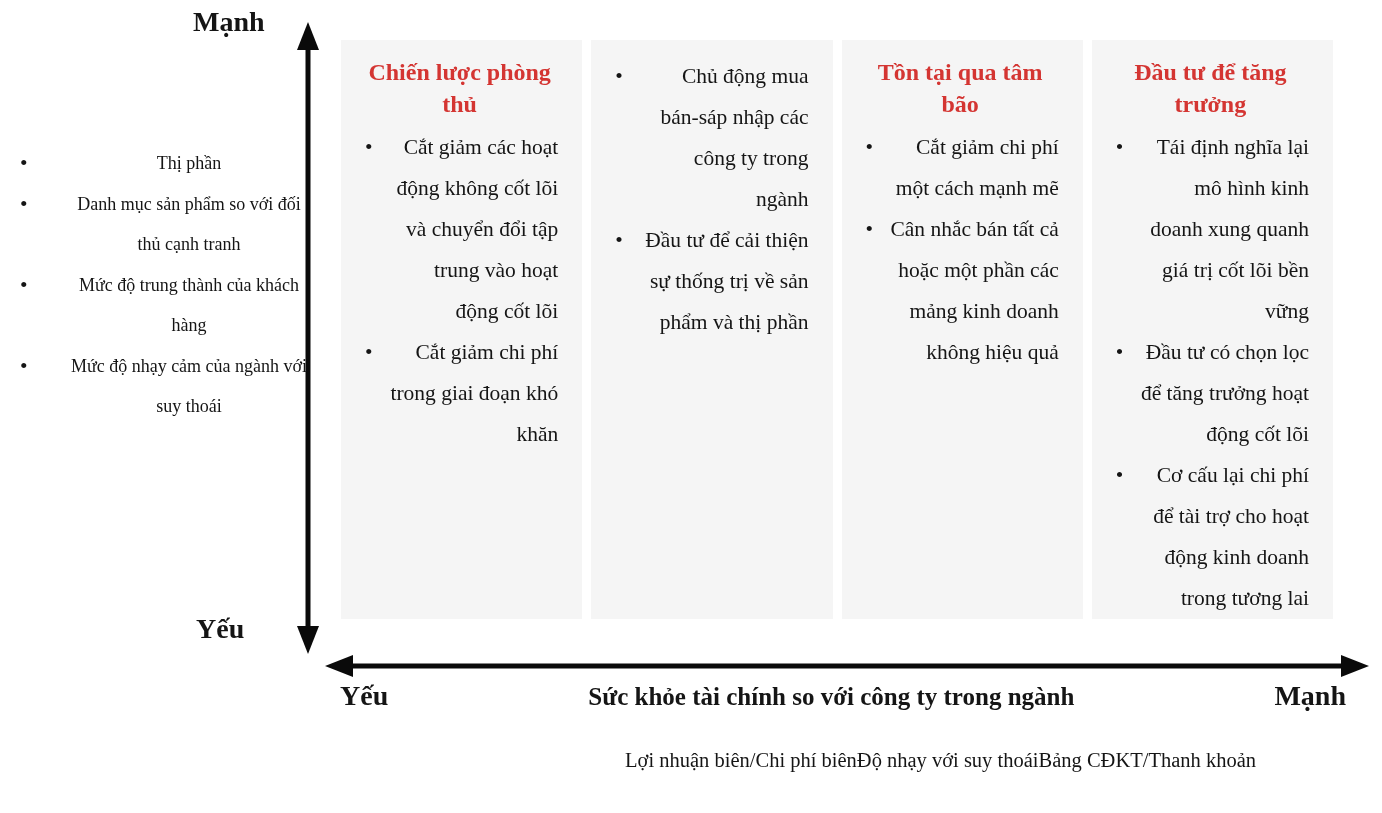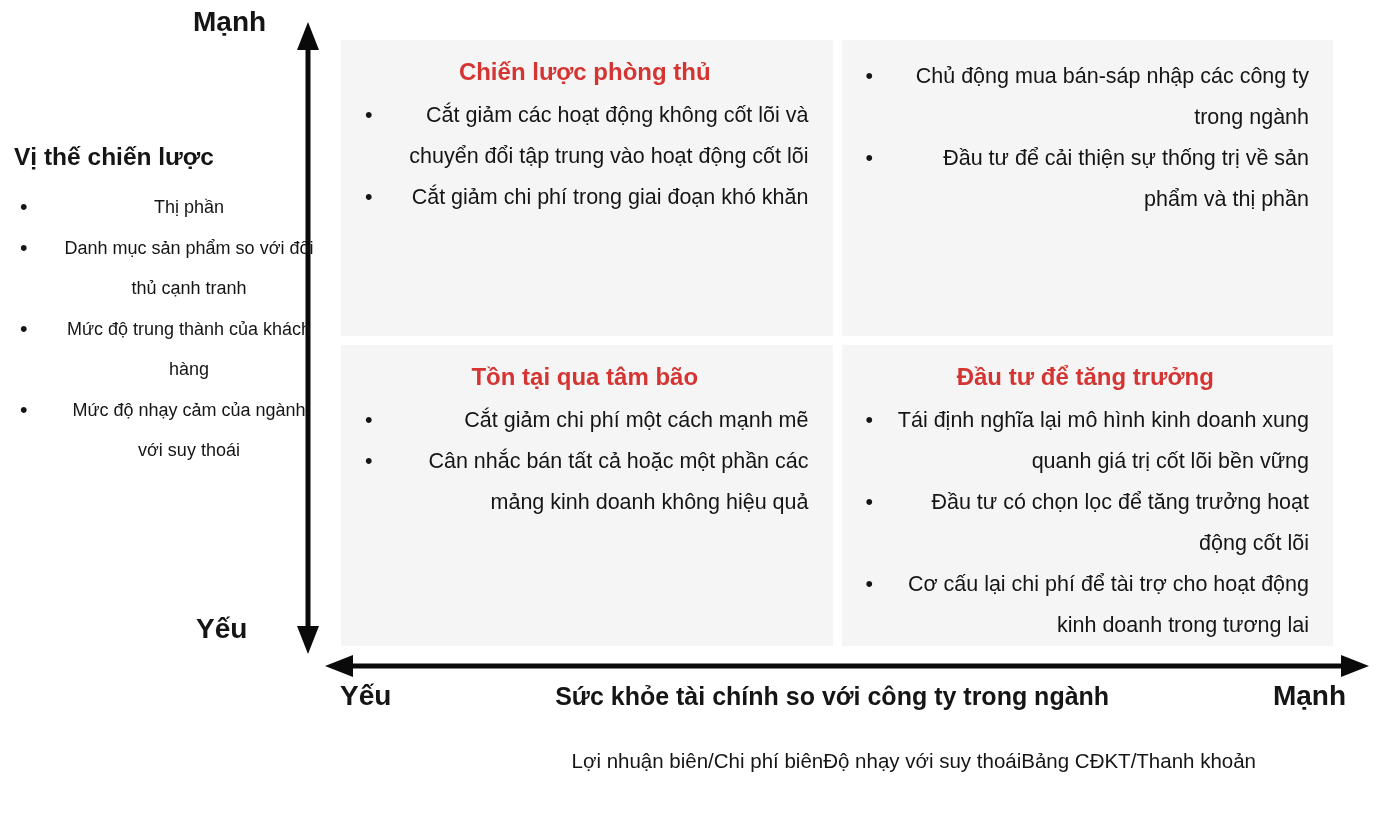--- a/index.html
+++ b/index.html
@@ -9,20 +9,21 @@
     --axis:#0a0a0a;
   }
   *{margin:0;padding:0;box-sizing:border-box;}
   html,body{background:#ffffff;}
   body{font-family:"Liberation Sans", sans-serif;color:var(--text);}
   .canvas{
     position:relative;
     width:1382px;height:773px;
     background:#ffffff;
     overflow:hidden;
+    font-family:Liberation Serif, serif;
   }
   
   .y-top-label{
     position:absolute;left:193px;top:6px;
     font-size:28px;font-weight:bold;
   }
   .y-bottom-label{
     position:absolute;left:196px;top:613px;
     font-size:28px;font-weight:bold;
   }
@@ -44,21 +45,21 @@
   .lp-list li::before{
     content:"\2022";
     position:absolute;left:6px;top:0;
     font-size:21.5px;
   }
   
   .grid{
     position:absolute;left:341px;top:40px;
     width:992px;height:606px;
     display:grid;
-    grid-template-columns:1fr 1fr;
+    grid-template-columns:1fr 1fr 1fr 1fr;
     grid-template-rows:1fr 1fr;
     gap:9px;
   }
   .quad{
     background:var(--quadrant-bg);
     padding:16px 24px 0 20px;
   }
   .q-title{
     text-align:center;
     color:var(--accent-red);
@@ -100,21 +101,20 @@
 
   <div class="y-top-label">Mạnh</div>
 
   <svg class="y-arrow" width="28" height="632" viewBox="0 0 28 632">
     <rect x="11.5" y="20" width="5" height="592" fill="#0a0a0a"></rect>
     <polygon points="14,0 3,28 25,28" fill="#0a0a0a"></polygon>
     <polygon points="14,632 3,604 25,604" fill="#0a0a0a"></polygon>
   </svg>
 
   <div class="left-panel">
-    <div class="lp-title">Vị thế chiến lược</div>
     <ul class="lp-list">
       <li><span>Thị phần</span></li>
       <li><span>Danh mục sản phẩm so với đối thủ cạnh tranh</span></li>
       <li><span>Mức độ trung thành của khách hàng</span></li>
       <li><span>Mức độ nhạy cảm của ngành với suy thoái</span></li>
     </ul>
   </div>
 
   <div class="y-bottom-label">Yếu</div>
 

